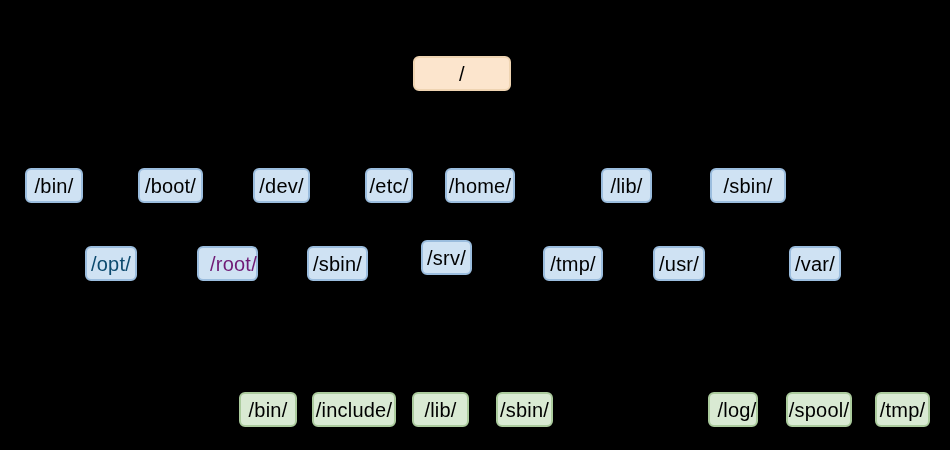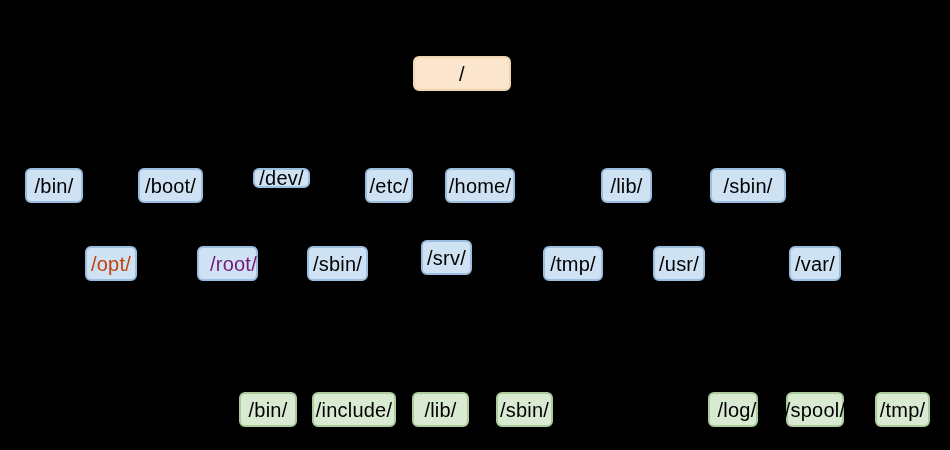--- a/index.html
+++ b/index.html
@@ -30,32 +30,32 @@
     letter-spacing: 0.2px;
   }
 </style>
 </head>
 <body style="background: rgb(0, 0, 0);">
 
 <div id="stage" style="background: rgb(0, 0, 0);">
     <div class="node" style="left: 413px; top: 56px; width: 98px; height: 35px; background: rgb(252, 229, 205); border-color: rgb(239, 212, 178); color: rgb(0, 0, 0);">/</div>
     <div class="node" style="left: 25px; top: 168px; width: 58px; height: 35px; background: rgb(207, 226, 243); border-color: rgb(155, 189, 222); color: rgb(0, 0, 0);">/bin/</div>
     <div class="node" style="left: 138px; top: 168px; width: 65px; height: 35px; background: rgb(207, 226, 243); border-color: rgb(155, 189, 222); color: rgb(0, 0, 0);">/boot/</div>
-    <div class="node" style="left: 253px; top: 168px; width: 57px; height: 20px; background: rgb(207, 226, 243); border-color: rgb(155, 189, 222); color: rgb(0, 0, 0);">/dev/</div>
+    <div class="node" style="left: 253px; top: 168px; width: 57px; height: 35px; background: rgb(207, 226, 243); border-color: rgb(155, 189, 222); color: rgb(0, 0, 0);">/dev/</div>
     <div class="node" style="left: 365px; top: 168px; width: 48px; height: 35px; background: rgb(207, 226, 243); border-color: rgb(155, 189, 222); color: rgb(0, 0, 0);">/etc/</div>
     <div class="node" style="left: 445px; top: 168px; width: 70px; height: 35px; background: rgb(207, 226, 243); border-color: rgb(155, 189, 222); color: rgb(0, 0, 0);">/home/</div>
     <div class="node" style="left: 601px; top: 168px; width: 51px; height: 35px; background: rgb(207, 226, 243); border-color: rgb(155, 189, 222); color: rgb(0, 0, 0);">/lib/</div>
     <div class="node" style="left: 710px; top: 168px; width: 76px; height: 35px; background: rgb(207, 226, 243); border-color: rgb(155, 189, 222); color: rgb(0, 0, 0);">/sbin/</div>
-    <div class="node" style="left: 85px; top: 246px; width: 52px; height: 35px; background: rgb(207, 226, 243); border-color: rgb(155, 189, 222); color: #c2410c;">/opt/</div>
+    <div class="node" style="left: 85px; top: 246px; width: 52px; height: 35px; background: rgb(207, 226, 243); border-color: rgb(155, 189, 222); color: #0c4a6e;">/opt/</div>
     <div class="node" style="left: 197px; top: 246px; width: 61px; height: 35px; background: rgb(207, 226, 243); border-color: rgb(155, 189, 222); color: #701a75; padding-left: 12px;">/root/</div>
     <div class="node" style="left: 307px; top: 246px; width: 61px; height: 35px; background: rgb(207, 226, 243); border-color: rgb(155, 189, 222); color: rgb(0, 0, 0);">/sbin/</div>
     <div class="node" style="left: 421px; top: 240px; width: 51px; height: 35px; background: rgb(207, 226, 243); border-color: rgb(155, 189, 222); color: rgb(0, 0, 0);">/srv/</div>
     <div class="node" style="left: 543px; top: 246px; width: 60px; height: 35px; background: rgb(207, 226, 243); border-color: rgb(155, 189, 222); color: rgb(0, 0, 0);">/tmp/</div>
     <div class="node" style="left: 653px; top: 246px; width: 52px; height: 35px; background: rgb(207, 226, 243); border-color: rgb(155, 189, 222); color: rgb(0, 0, 0);">/usr/</div>
     <div class="node" style="left: 789px; top: 246px; width: 52px; height: 35px; background: rgb(207, 226, 243); border-color: rgb(155, 189, 222); color: rgb(0, 0, 0);">/var/</div>
     <div class="node" style="left: 239px; top: 392px; width: 58px; height: 35px; background: rgb(217, 234, 211); border-color: rgb(171, 203, 157); color: rgb(0, 0, 0);">/bin/</div>
     <div class="node" style="left: 312px; top: 392px; width: 84px; height: 35px; background: rgb(217, 234, 211); border-color: rgb(171, 203, 157); color: rgb(0, 0, 0);">/include/</div>
     <div class="node" style="left: 412px; top: 392px; width: 57px; height: 35px; background: rgb(217, 234, 211); border-color: rgb(171, 203, 157); color: rgb(0, 0, 0);">/lib/</div>
     <div class="node" style="left: 496px; top: 392px; width: 57px; height: 35px; background: rgb(217, 234, 211); border-color: rgb(171, 203, 157); color: rgb(0, 0, 0);">/sbin/</div>
     <div class="node" style="left: 708px; top: 392px; width: 50px; height: 35px; background: rgb(217, 234, 211); border-color: rgb(171, 203, 157); color: rgb(0, 0, 0); padding-left: 8px;">/log/</div>
-    <div class="node" style="left: 786px; top: 392px; width: 58px; height: 35px; background: rgb(217, 234, 211); border-color: rgb(171, 203, 157); color: rgb(0, 0, 0);">/spool/</div>
+    <div class="node" style="left: 786px; top: 392px; width: 66px; height: 35px; background: rgb(217, 234, 211); border-color: rgb(171, 203, 157); color: rgb(0, 0, 0);">/spool/</div>
     <div class="node" style="left: 875px; top: 392px; width: 55px; height: 35px; background: rgb(217, 234, 211); border-color: rgb(171, 203, 157); color: rgb(0, 0, 0);">/tmp/</div>
   </div>
 
 </body></html>

